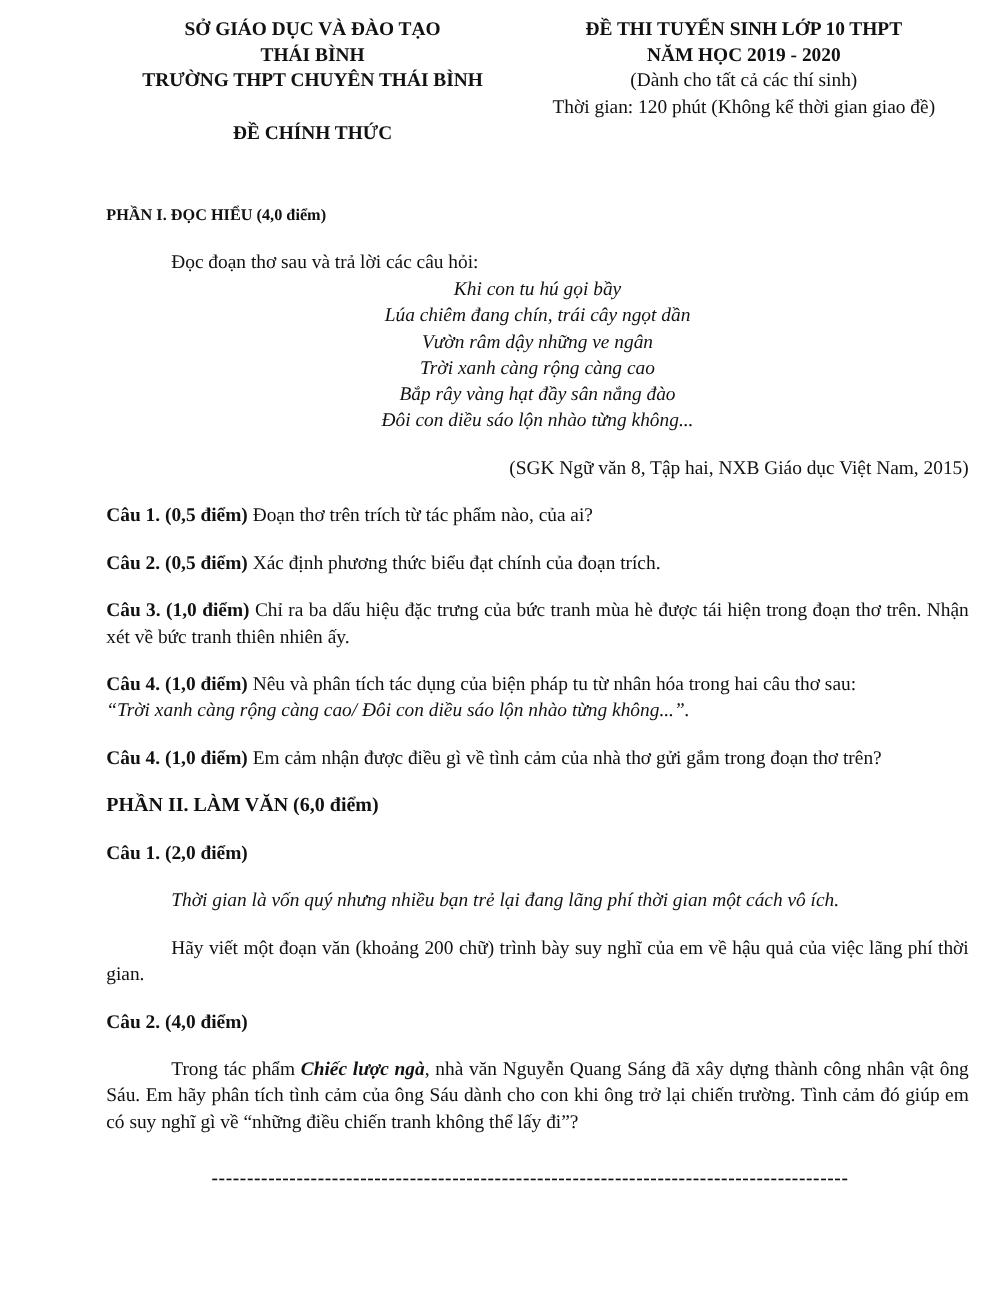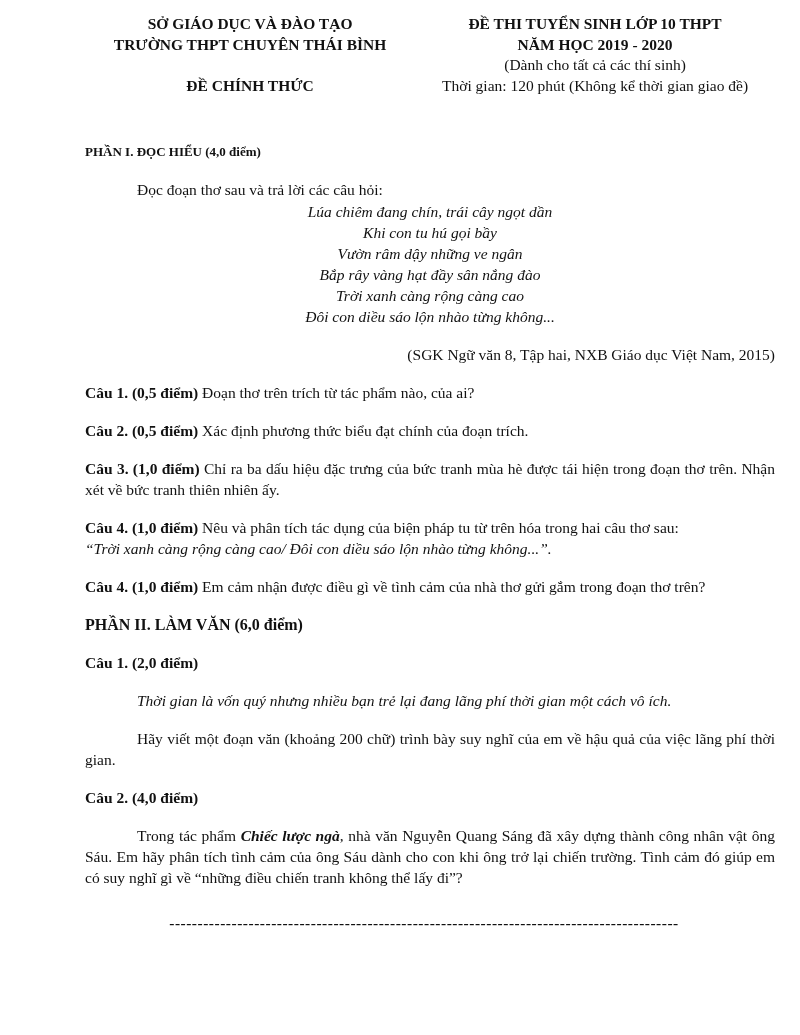--- a/index.html
+++ b/index.html
@@ -39,60 +39,61 @@
   .divider { text-align: center; margin: 24px 12px 0 0; font-weight: bold; letter-spacing: 0.5px; white-space: nowrap; overflow: hidden; }
 </style>
 </head>
 <body>
 
 <div class="page">
 
   <div class="exam-header">
     <div class="hdr-left">
       <div>SỞ GIÁO DỤC VÀ ĐÀO TẠO</div>
+      <div>THÁI BÌNH</div>
       <div>TRƯỜNG THPT CHUYÊN THÁI BÌNH</div>
       <div class="exam-label">ĐỀ CHÍNH THỨC</div>
     </div>
     <div class="hdr-right">
       <div class="b">ĐỀ THI TUYỂN SINH LỚP 10 THPT</div>
       <div class="b">NĂM HỌC 2019 - 2020</div>
       <div>(Dành cho tất cả các thí sinh)</div>
       <div>Thời gian: 120 phút (Không kể thời gian giao đề)</div>
     </div>
   </div>
 
   <div class="section-heading">PHẦN I. ĐỌC HIỂU (4,0 điểm)</div>
 
   <div class="para indent">Đọc đoạn thơ sau và trả lời các câu hỏi:</div>
 
   <div class="poem">
+    <div>Khi con tu hú gọi bầy</div>
     <div>Lúa chiêm đang chín, trái cây ngọt dần</div>
-    <div>Khi con tu hú gọi bầy</div>
     <div>Vườn râm dậy những ve ngân</div>
+    <div>Trời xanh càng rộng càng cao</div>
     <div>Bắp rây vàng hạt đầy sân nắng đào</div>
-    <div>Trời xanh càng rộng càng cao</div>
     <div>Đôi con diều sáo lộn nhào từng không...</div>
   </div>
 
   <div class="citation">(SGK Ngữ văn 8, Tập hai, NXB Giáo dục Việt Nam, 2015)</div>
 
   <div class="para">
     <span class="q-label">Câu 1. (0,5 điểm)</span><span> Đoạn thơ trên trích từ tác phẩm nào, của ai?</span>
   </div>
 
   <div class="para">
     <span class="q-label">Câu 2. (0,5 điểm)</span><span> Xác định phương thức biểu đạt chính của đoạn trích.</span>
   </div>
 
   <div class="para justify">
     <span class="q-label">Câu 3. (1,0 điểm)</span><span> Chỉ ra ba dấu hiệu đặc trưng của bức tranh mùa hè được tái hiện trong đoạn thơ trên. Nhận xét về bức tranh thiên nhiên ấy.</span>
   </div>
 
   <div class="para justify">
-    <span class="q-label">Câu 4. (1,0 điểm)</span><span> Nêu và phân tích tác dụng của biện pháp tu từ trên hóa trong hai câu thơ sau:</span><br>
+    <span class="q-label">Câu 4. (1,0 điểm)</span><span> Nêu và phân tích tác dụng của biện pháp tu từ nhân hóa trong hai câu thơ sau:</span><br>
     <span class="q-quote">“Trời xanh càng rộng càng cao/ Đôi con diều sáo lộn nhào từng không...”.</span>
   </div>
 
   <div class="para">
     <span class="q-label">Câu 4. (1,0 điểm)</span><span> Em cảm nhận được điều gì về tình cảm của nhà thơ gửi gắm trong đoạn thơ trên?</span>
   </div>
 
   <div class="section-heading2">PHẦN II. LÀM VĂN (6,0 điểm)</div>
 
   <div class="para q-label">Câu 1. (2,0 điểm)</div>

